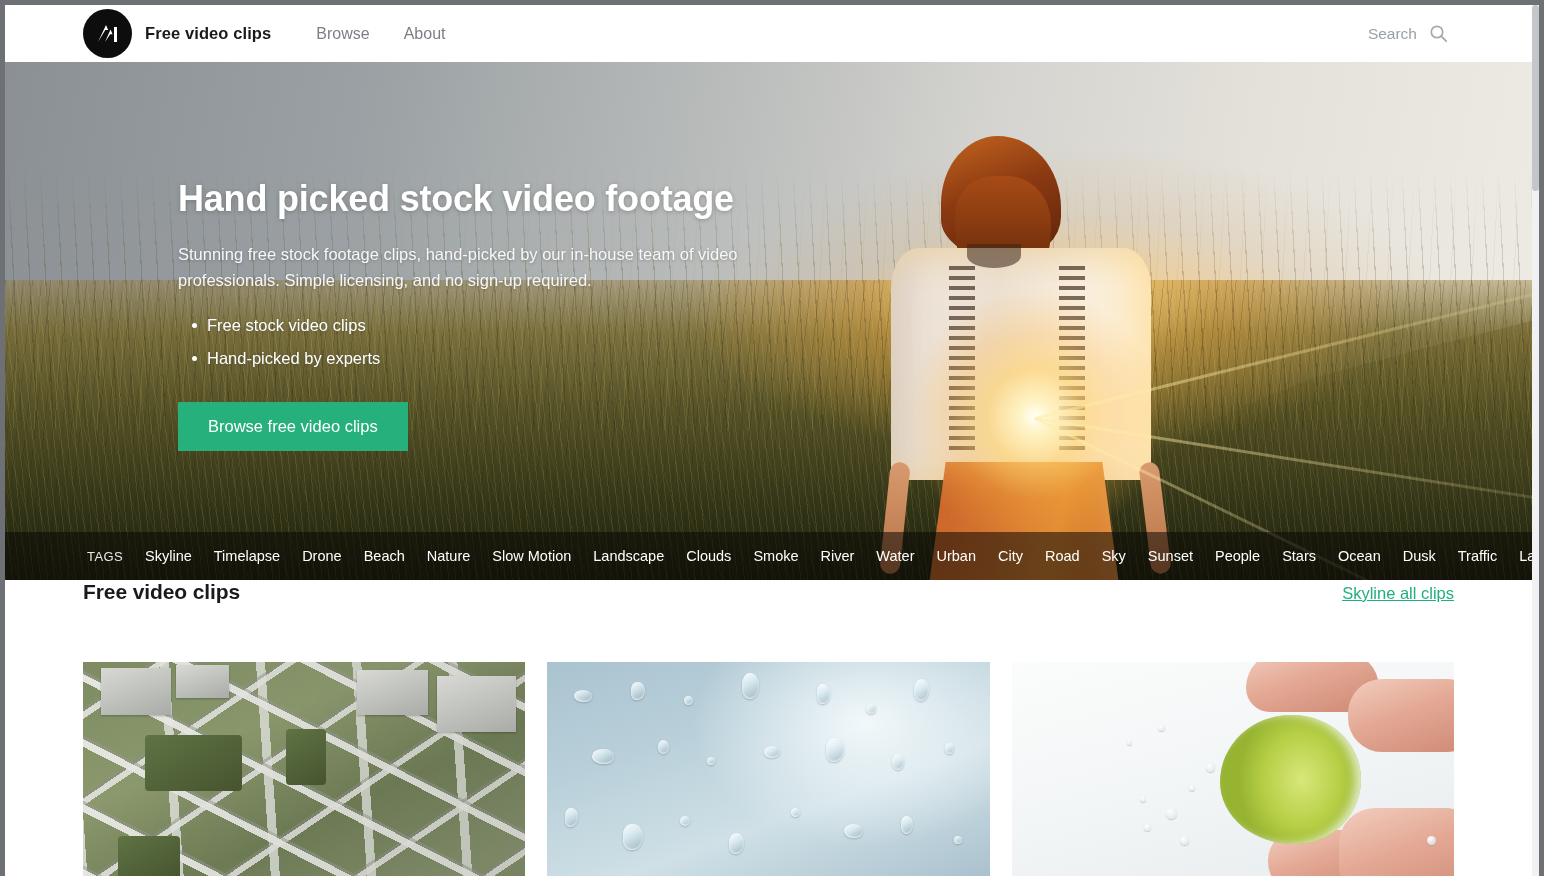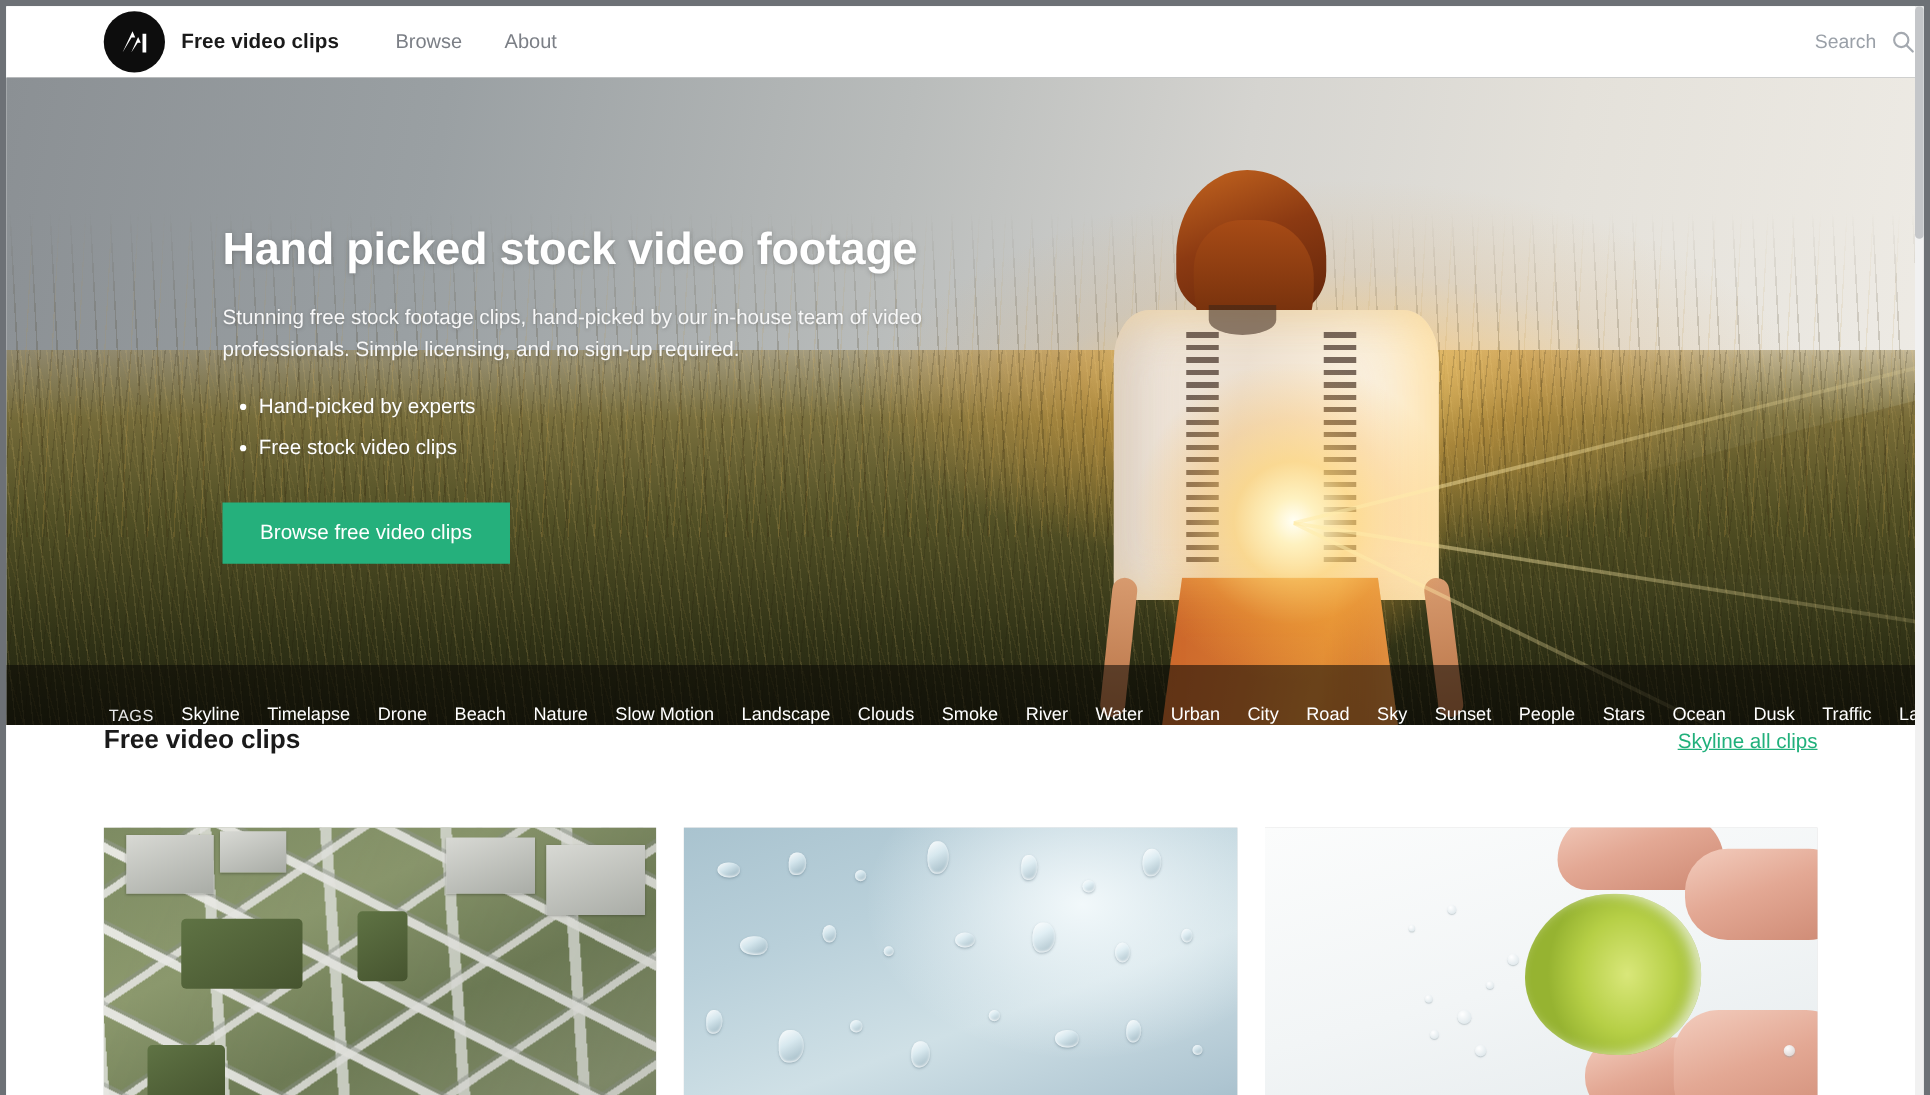--- a/index.html
+++ b/index.html
@@ -75,20 +75,21 @@
     font-size: 16px;
     color: #7b7f86;
     text-decoration: none;
     white-space: nowrap;
   }
   .header-right {
     margin-left: auto;
     display: flex;
     align-items: center;
     gap: 11px;
+    padding-right: 84px;
     justify-content: flex-end;
   }
   .search-label {
     font-size: 15.5px;
     color: #9aa0a8;
   }
   .search-icon-btn {
     display: flex; align-items: center; justify-content: center;
     width: 20px; height: 20px;
   }
@@ -312,21 +313,21 @@
     font-family: "Liberation Sans", sans-serif;
   }
 
   
   #tags-bar {
     position: absolute;
     left: 0; right: 0; bottom: 0;
     height: 48px;
     background: rgba(10,8,4,0.55);
     display: flex;
-    align-items: flex-end;
+    align-items: center;
     padding-left: 82px;
     padding-right: 40px;
     gap: 0;
     z-index: 7;
   }
   .tags-label {
     font-size: 13px;
     color: #e9e9e9;
     letter-spacing: 0.4px;
     margin-right: 22px;
@@ -506,22 +507,22 @@
 
         <div class="hero-sunflare"></div>
         <div class="hero-sunray" style="transform:rotate(9deg)"></div>
         <div class="hero-sunray" style="transform:rotate(-14deg)"></div>
         <div class="hero-sunray" style="transform:rotate(26deg);width:480px"></div>
 
         <div class="hero-content">
           <h1 class="hero-title">Hand picked stock video footage</h1>
           <p class="hero-sub">Stunning free stock footage clips, hand-picked by our in-house team of video professionals. Simple licensing, and no sign-up required.</p>
           <ul class="hero-list">
+            <li>Free stock video clips</li>
             <li>Hand-picked by experts</li>
-            <li>Free stock video clips</li>
           </ul>
           <a class="hero-cta" href="#">Browse free video clips</a>
         </div>
 
         <div id="tags-bar">
           <span class="tags-label">TAGS</span>
           <a class="tag-link" href="#">Skyline</a>
           <a class="tag-link" href="#">Timelapse</a>
           <a class="tag-link" href="#">Drone</a>
           <a class="tag-link" href="#">Beach</a>

